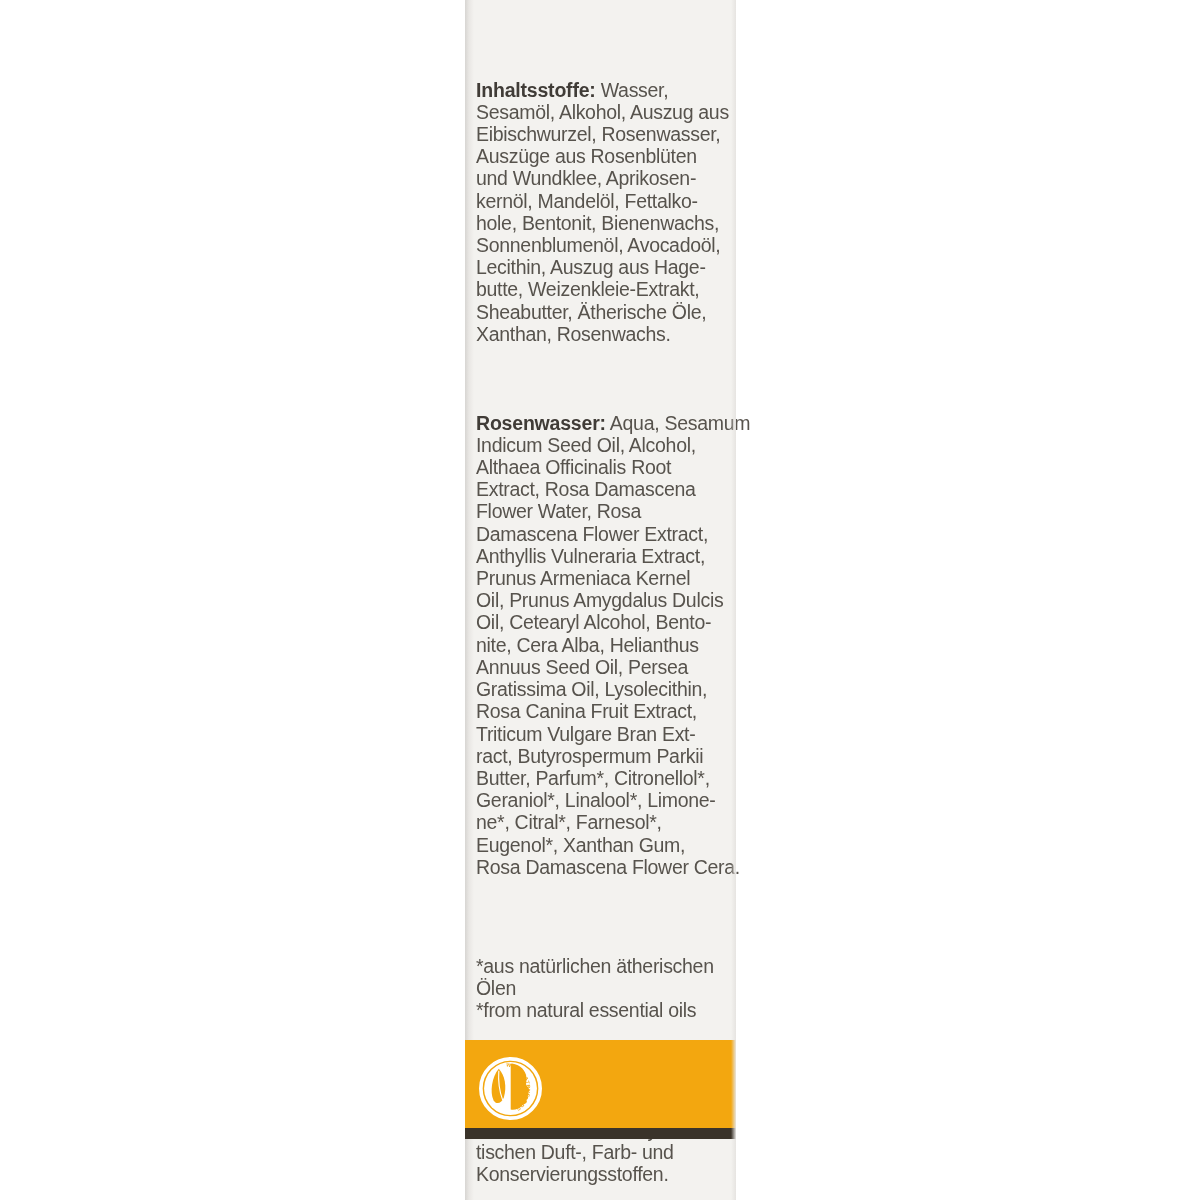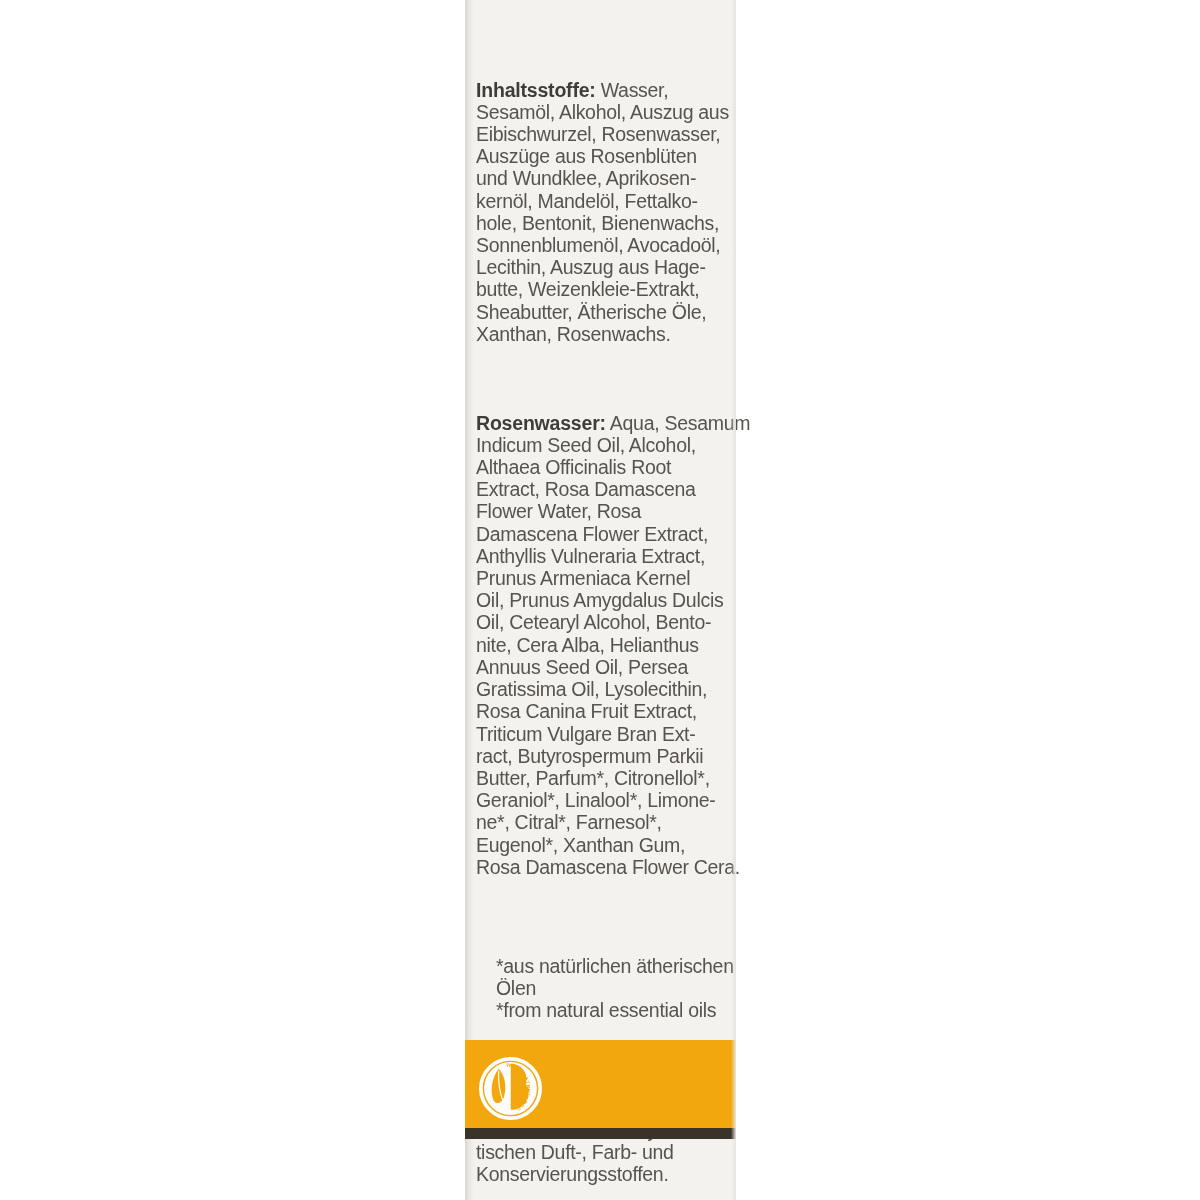--- a/index.html
+++ b/index.html
@@ -25,21 +25,21 @@
 
   
   .text{
     position:absolute;left:11px;top:12px;width:256px;
     white-space:pre;
     font-size:19.5px;line-height:22.2px;letter-spacing:-0.3px;
     color:#57534d;
   }
   .text p{margin:0;}
   .text p.blk{margin-top:9px;}
-  .text p.blk-lg{margin-top:10px;margin-left:20px;}
+  .text p.blk-lg{margin-top:10px;}
   .text strong{font-weight:700;color:#403c37;letter-spacing:-0.2px;}
 
   
   .band{position:absolute;left:0;top:1040px;width:271px;height:88px;background:#f3a70f;}
   .stripe{position:absolute;left:0;top:1128px;width:271px;height:11px;background:#3a332a;}
 
   
   .logo{position:absolute;left:13px;top:16px;width:65px;height:65px;}
   .logo svg{display:block;width:65px;height:65px;}
 </style>

